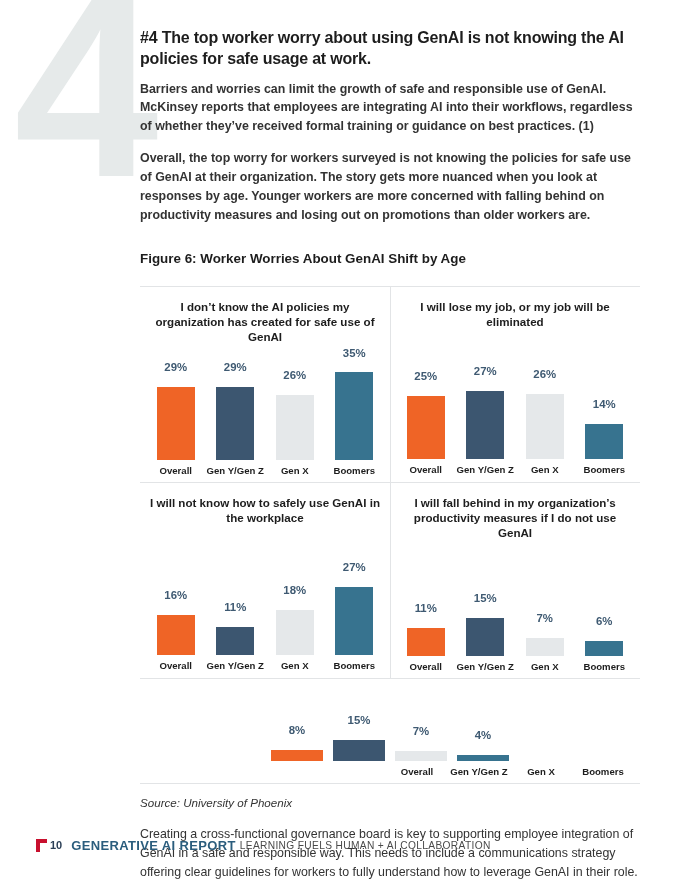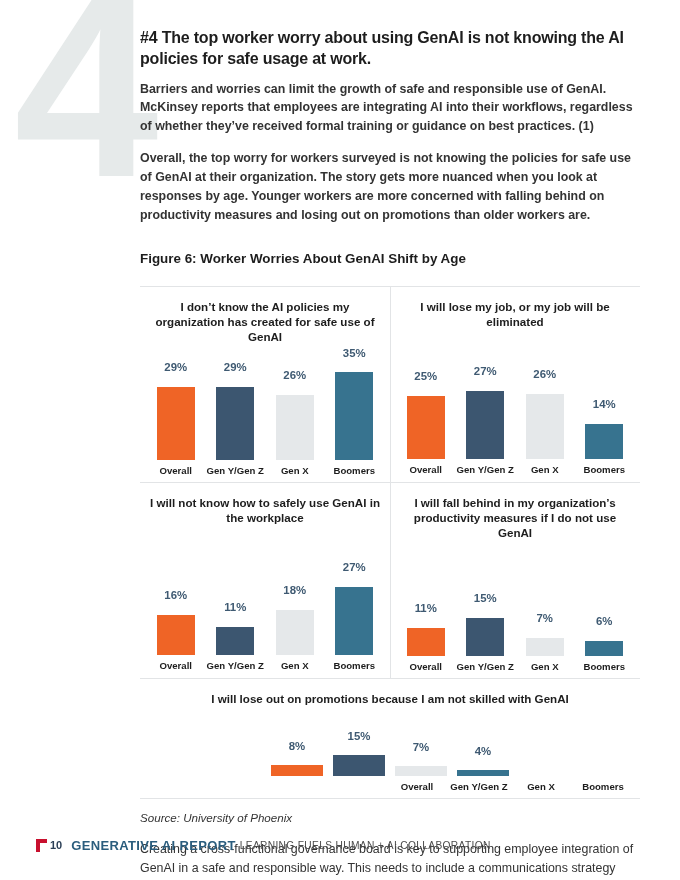--- a/index.html
+++ b/index.html
@@ -239,21 +239,20 @@
               <div class="xlab">Gen X</div>
               <div class="xlab">Boomers</div>
             </div>
         </div>
       </div>
 
       <div class="rule"></div>
 
       <div class="grid">
         <div class="panel full">
-          <div class="ptitle">I will lose out on promotions because I am not skilled with GenAI</div>
           <div class="plot">
               <div class="barcol">
                 <div class="vlabel">8%</div>
                 <div class="bar" style="height: 11px; background: rgb(239, 100, 38);"></div>
               </div>
               <div class="barcol">
                 <div class="vlabel">15%</div>
                 <div class="bar" style="height: 21px; background: rgb(60, 86, 112);"></div>
               </div>
               <div class="barcol">

